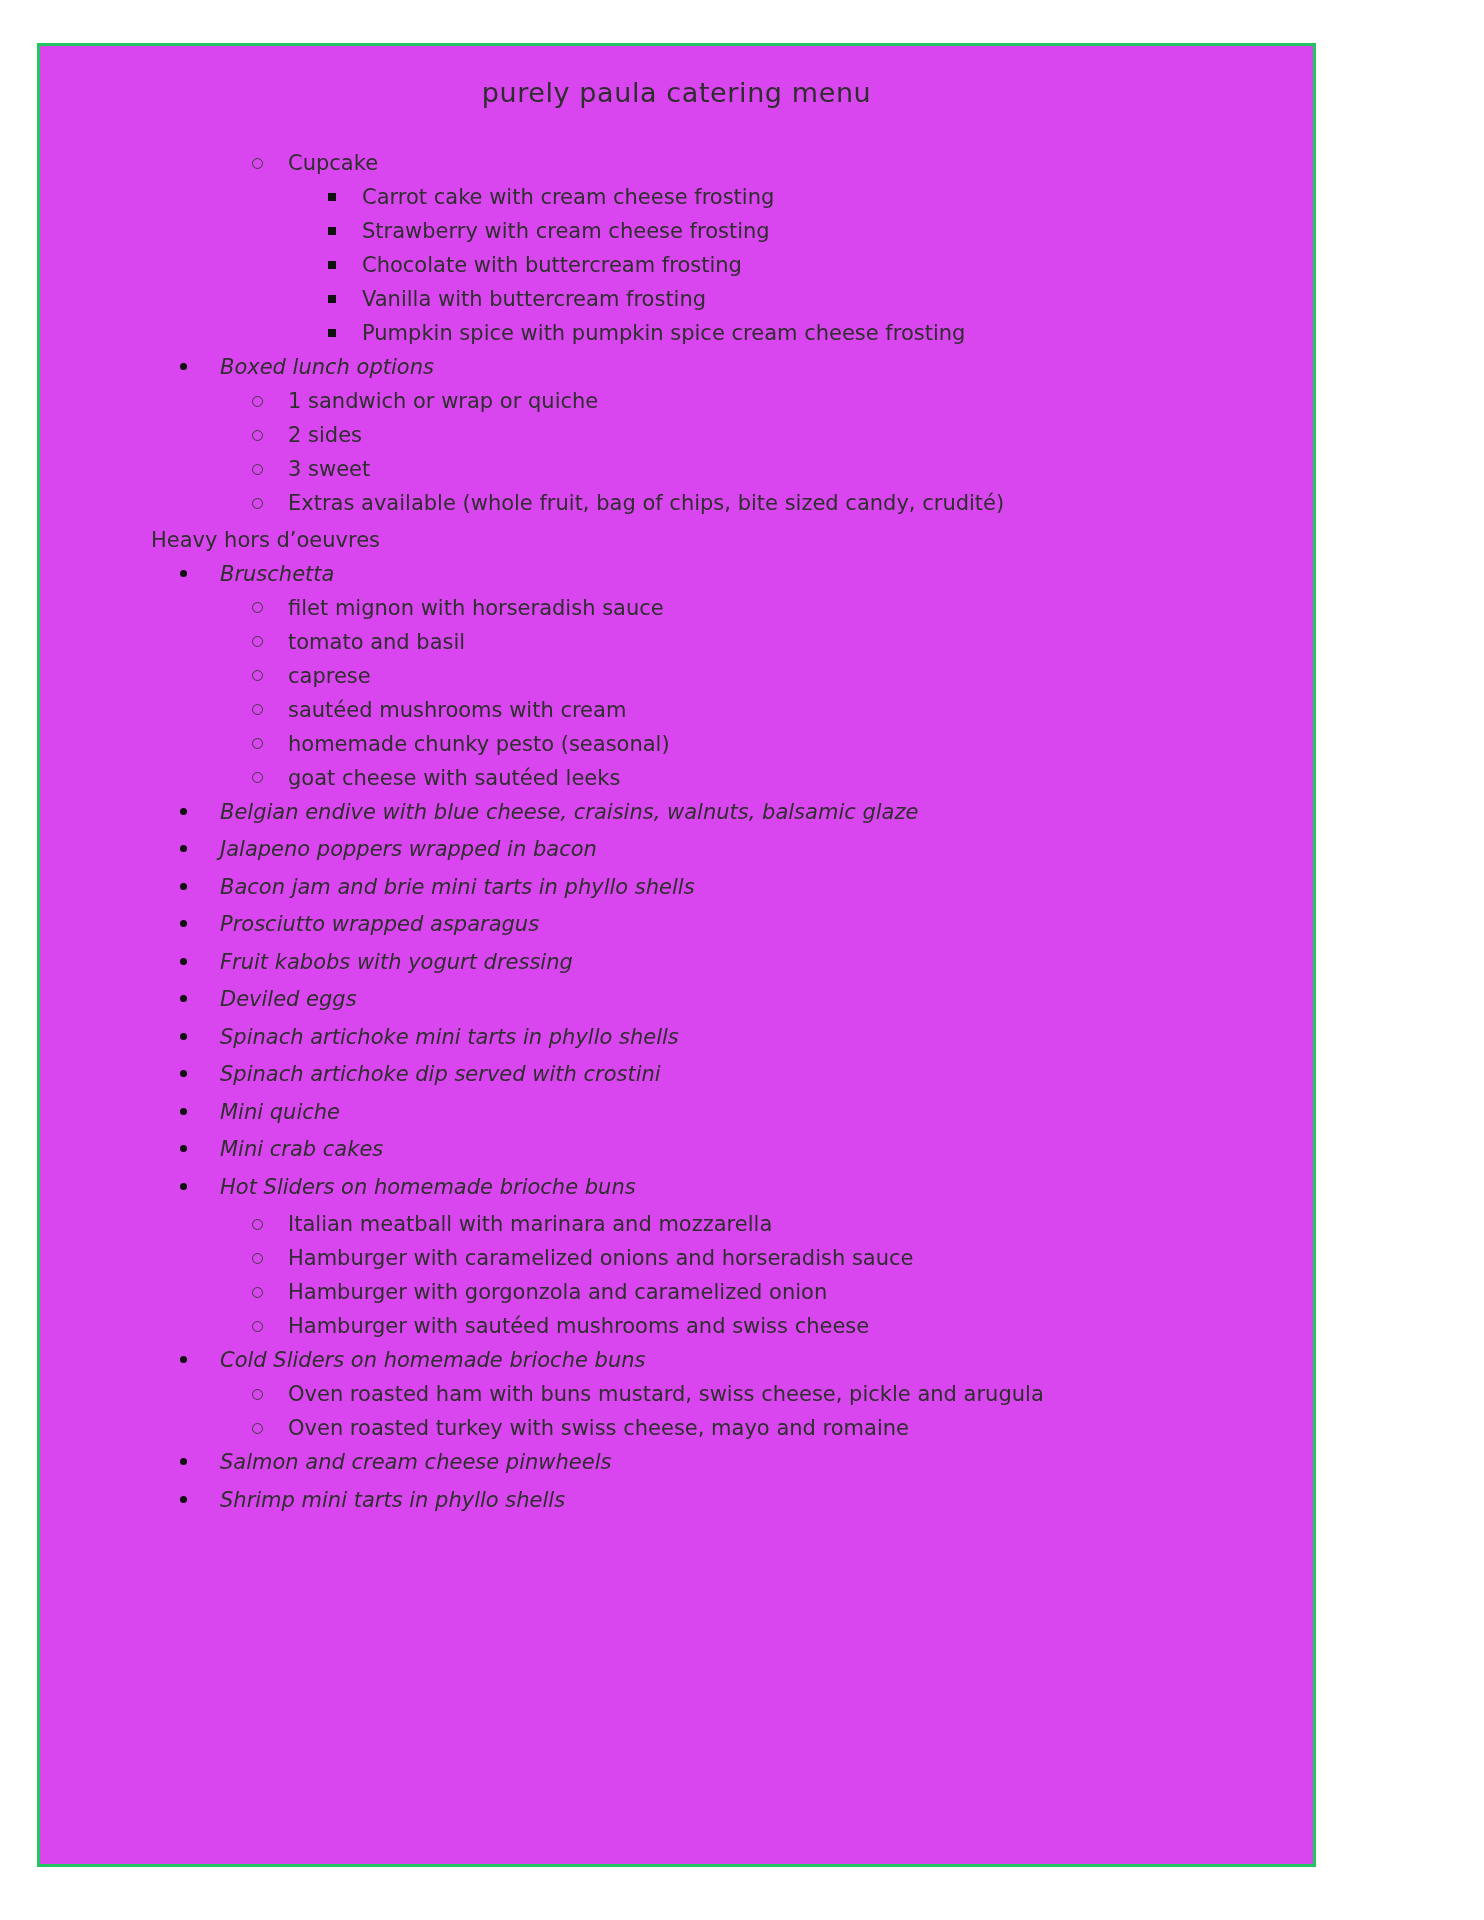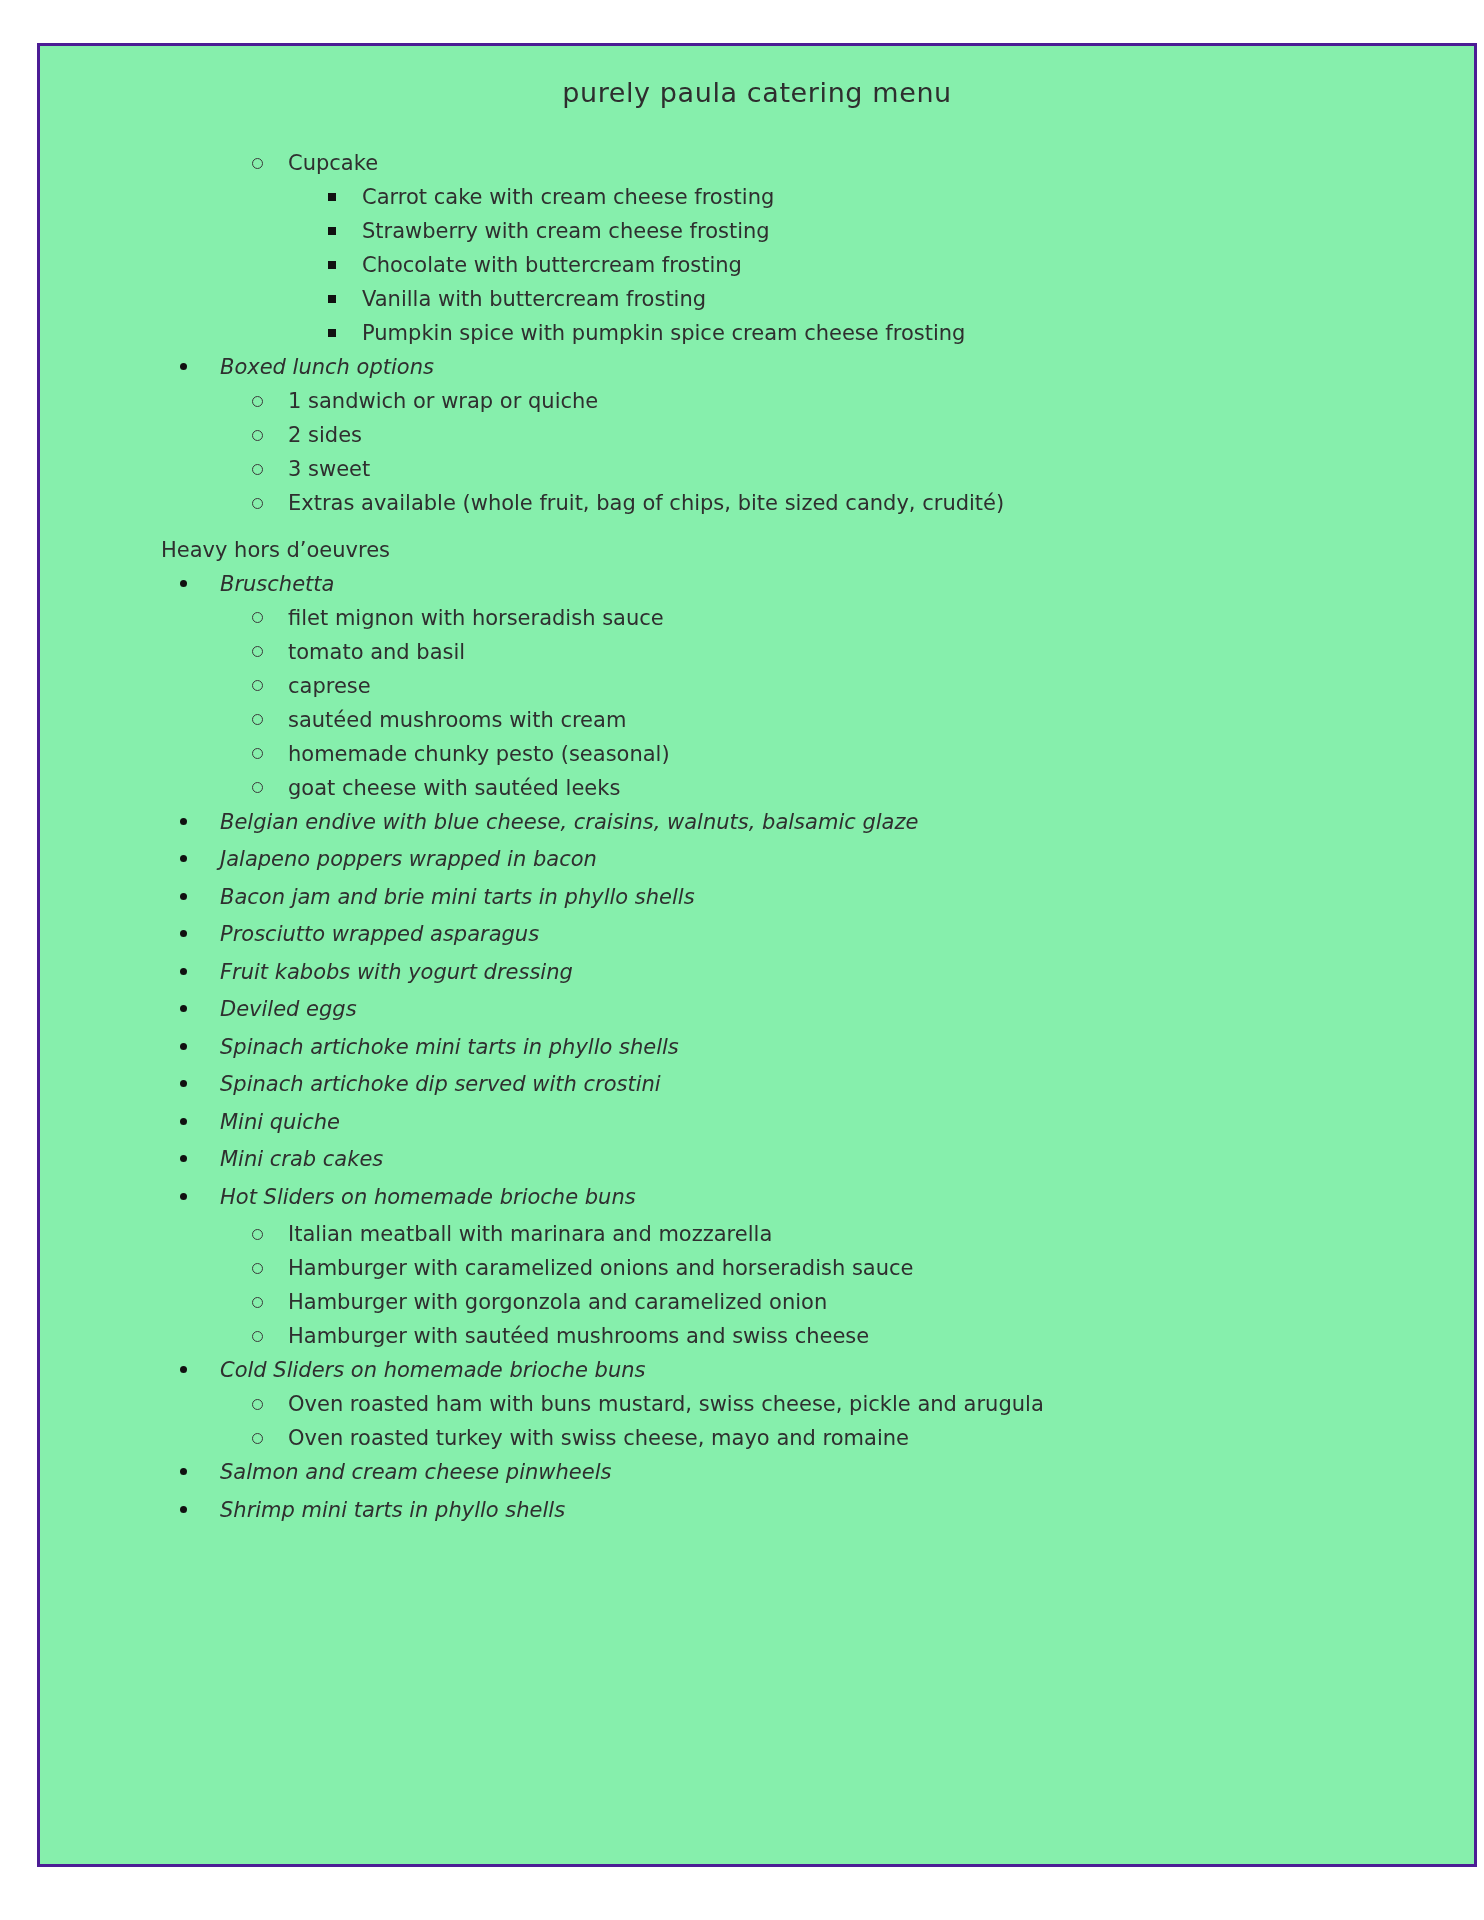--- a/index.html
+++ b/index.html
@@ -11,25 +11,25 @@
     width: 1484px;
     height: 1920px;
     font-family: "DejaVu Sans", sans-serif;
     position: relative;
     overflow: hidden;
   }
   .page {
     position: absolute;
     left: 37px;
     top: 43px;
-    width: 1440px;
+    width: 1279px;
     height: 1824px;
-    border: 3px solid #4c1d95;
+    border: 3px solid #22c55e;
     box-sizing: border-box;
-    background: #86efac;
+    background: #d946ef;
   }
   .page-inner {
     position: absolute;
     left: 0;
     top: 0;
     right: 0;
     bottom: 0;
     padding: 0;
   }
   .doc-title {
@@ -128,21 +128,21 @@
     background: #111111;
     vertical-align: middle;
     margin-top: -3px;
   }
 
   .section-heading {
     font-size: 21px;
     line-height: 30.5px;
     color: #2f2f2f;
     padding-left: 105px;
-    margin: 16px;
+    margin: 6px;
     margin-bottom: 3.5px;
     white-space: nowrap;
     font-weight: 400;
   }
 
   
   li.loose { margin-bottom: 7px; }
 </style>
 </head>
 <body>

